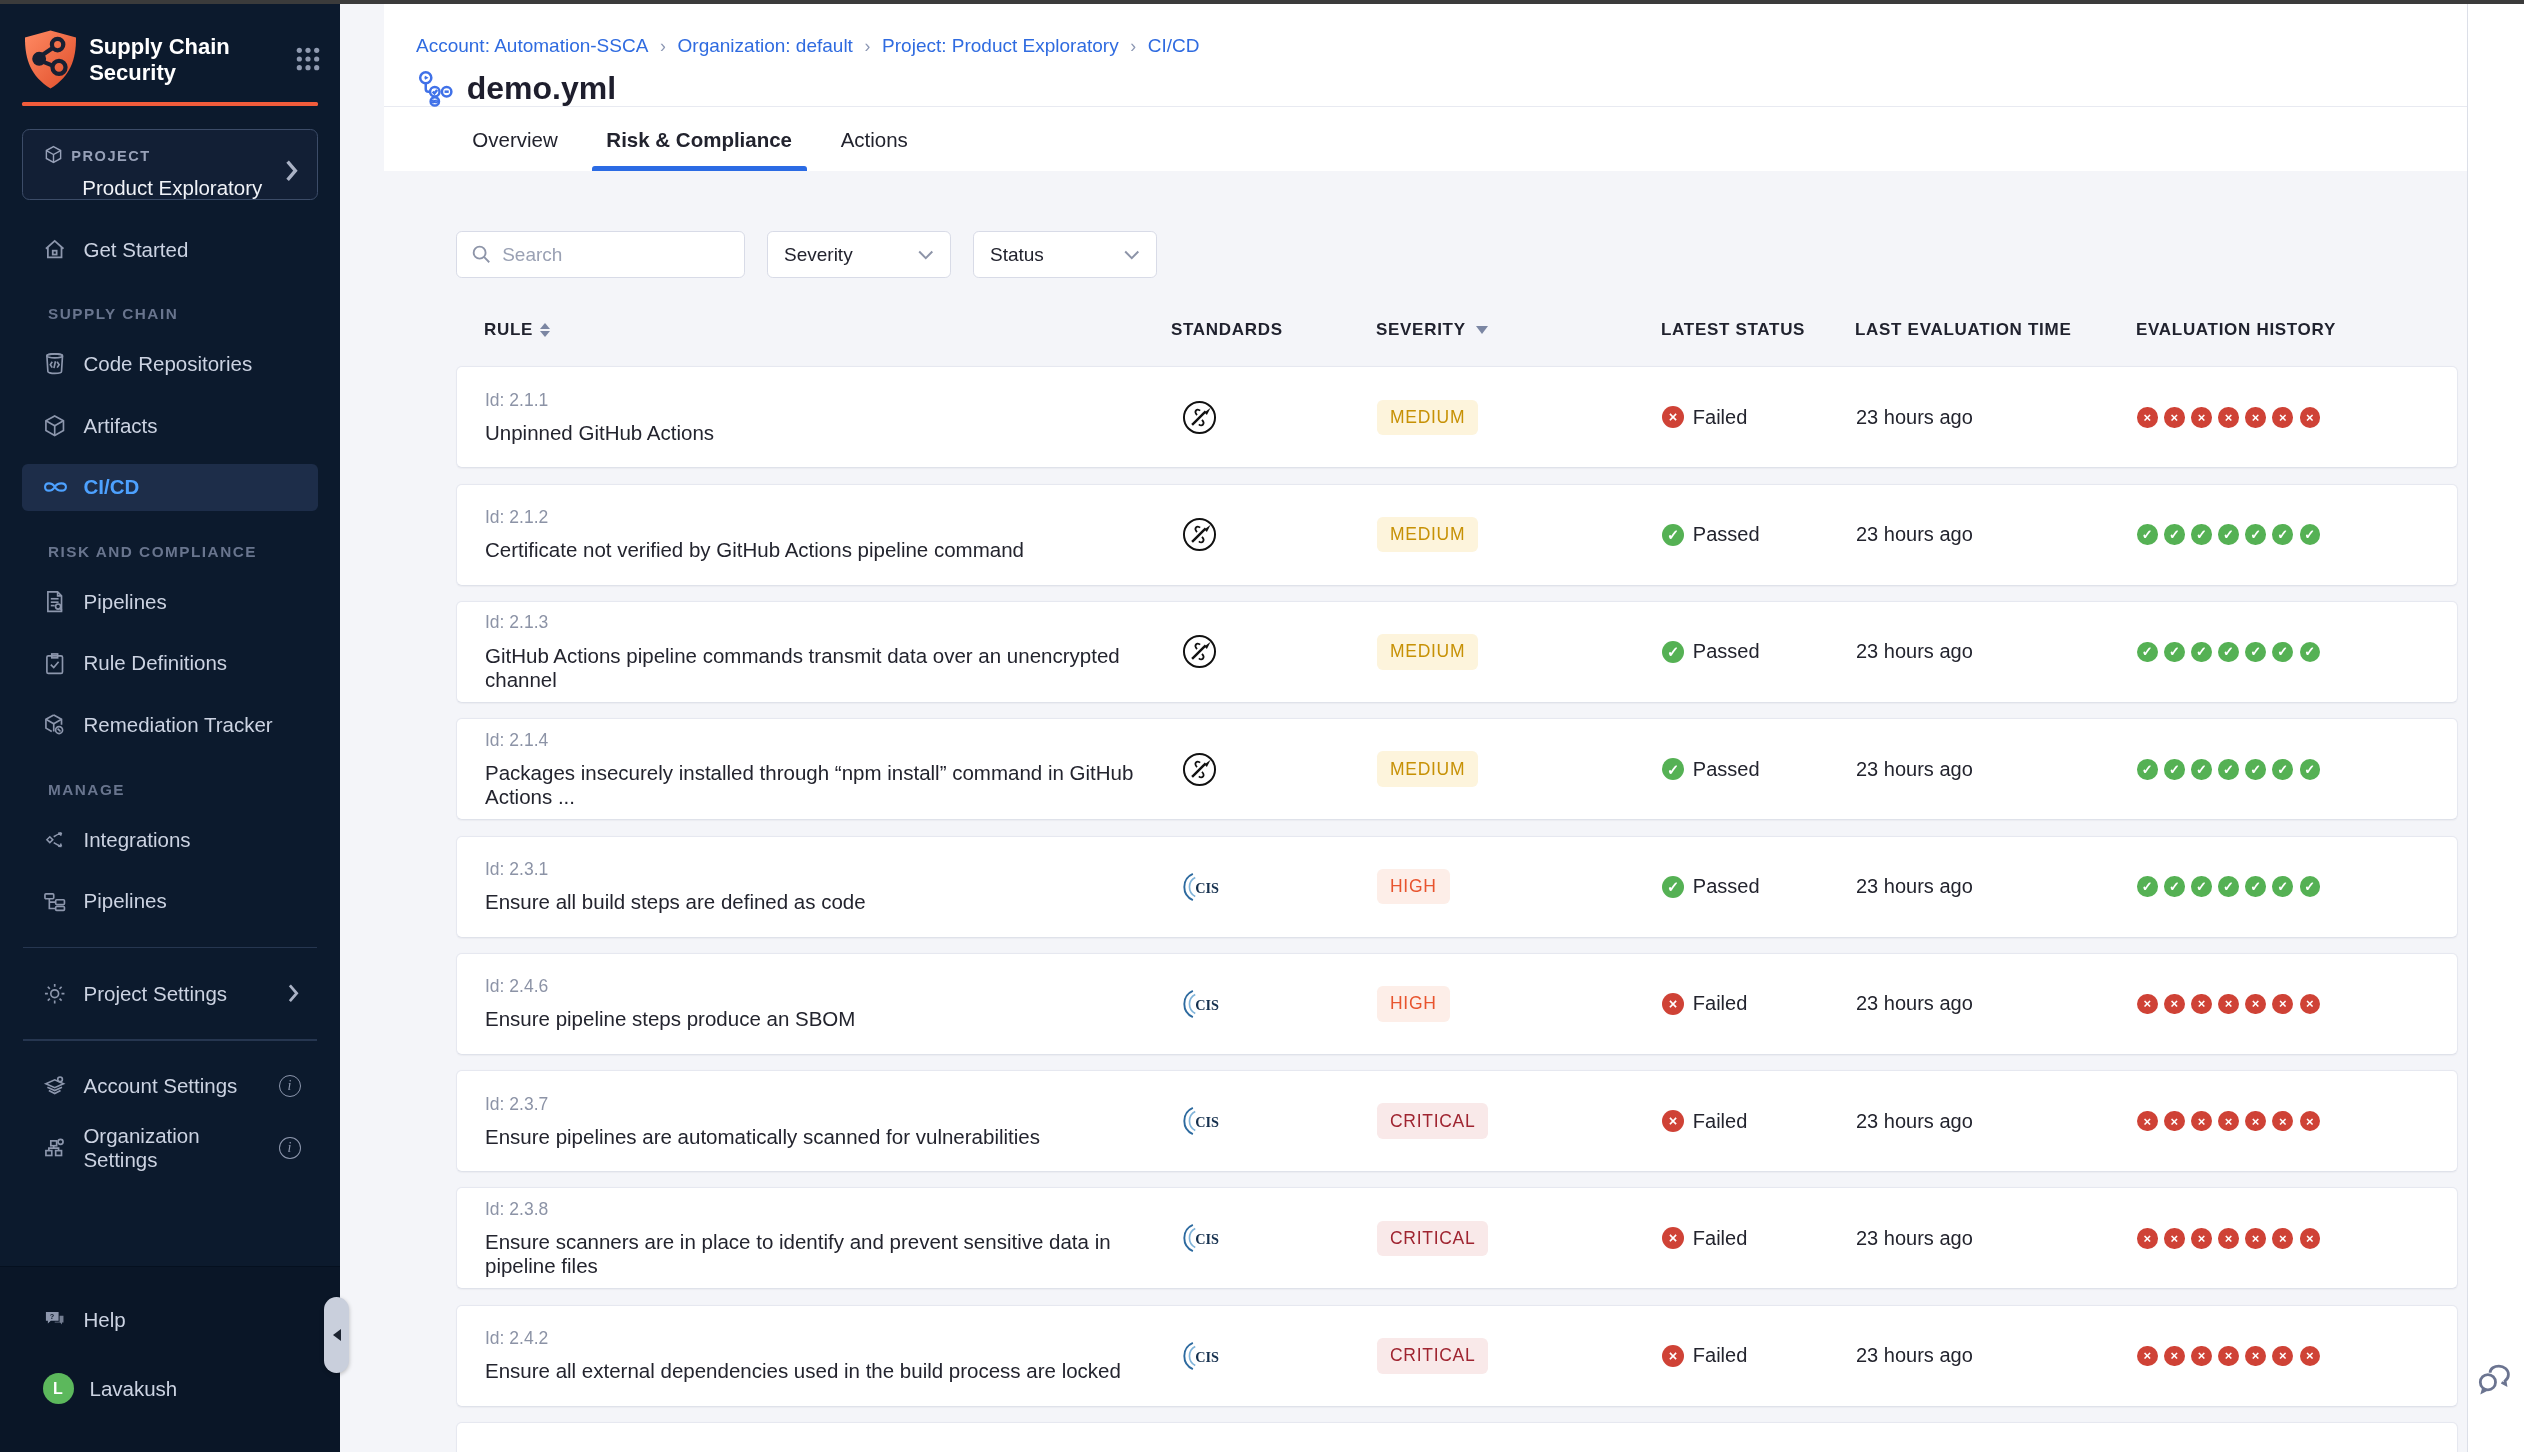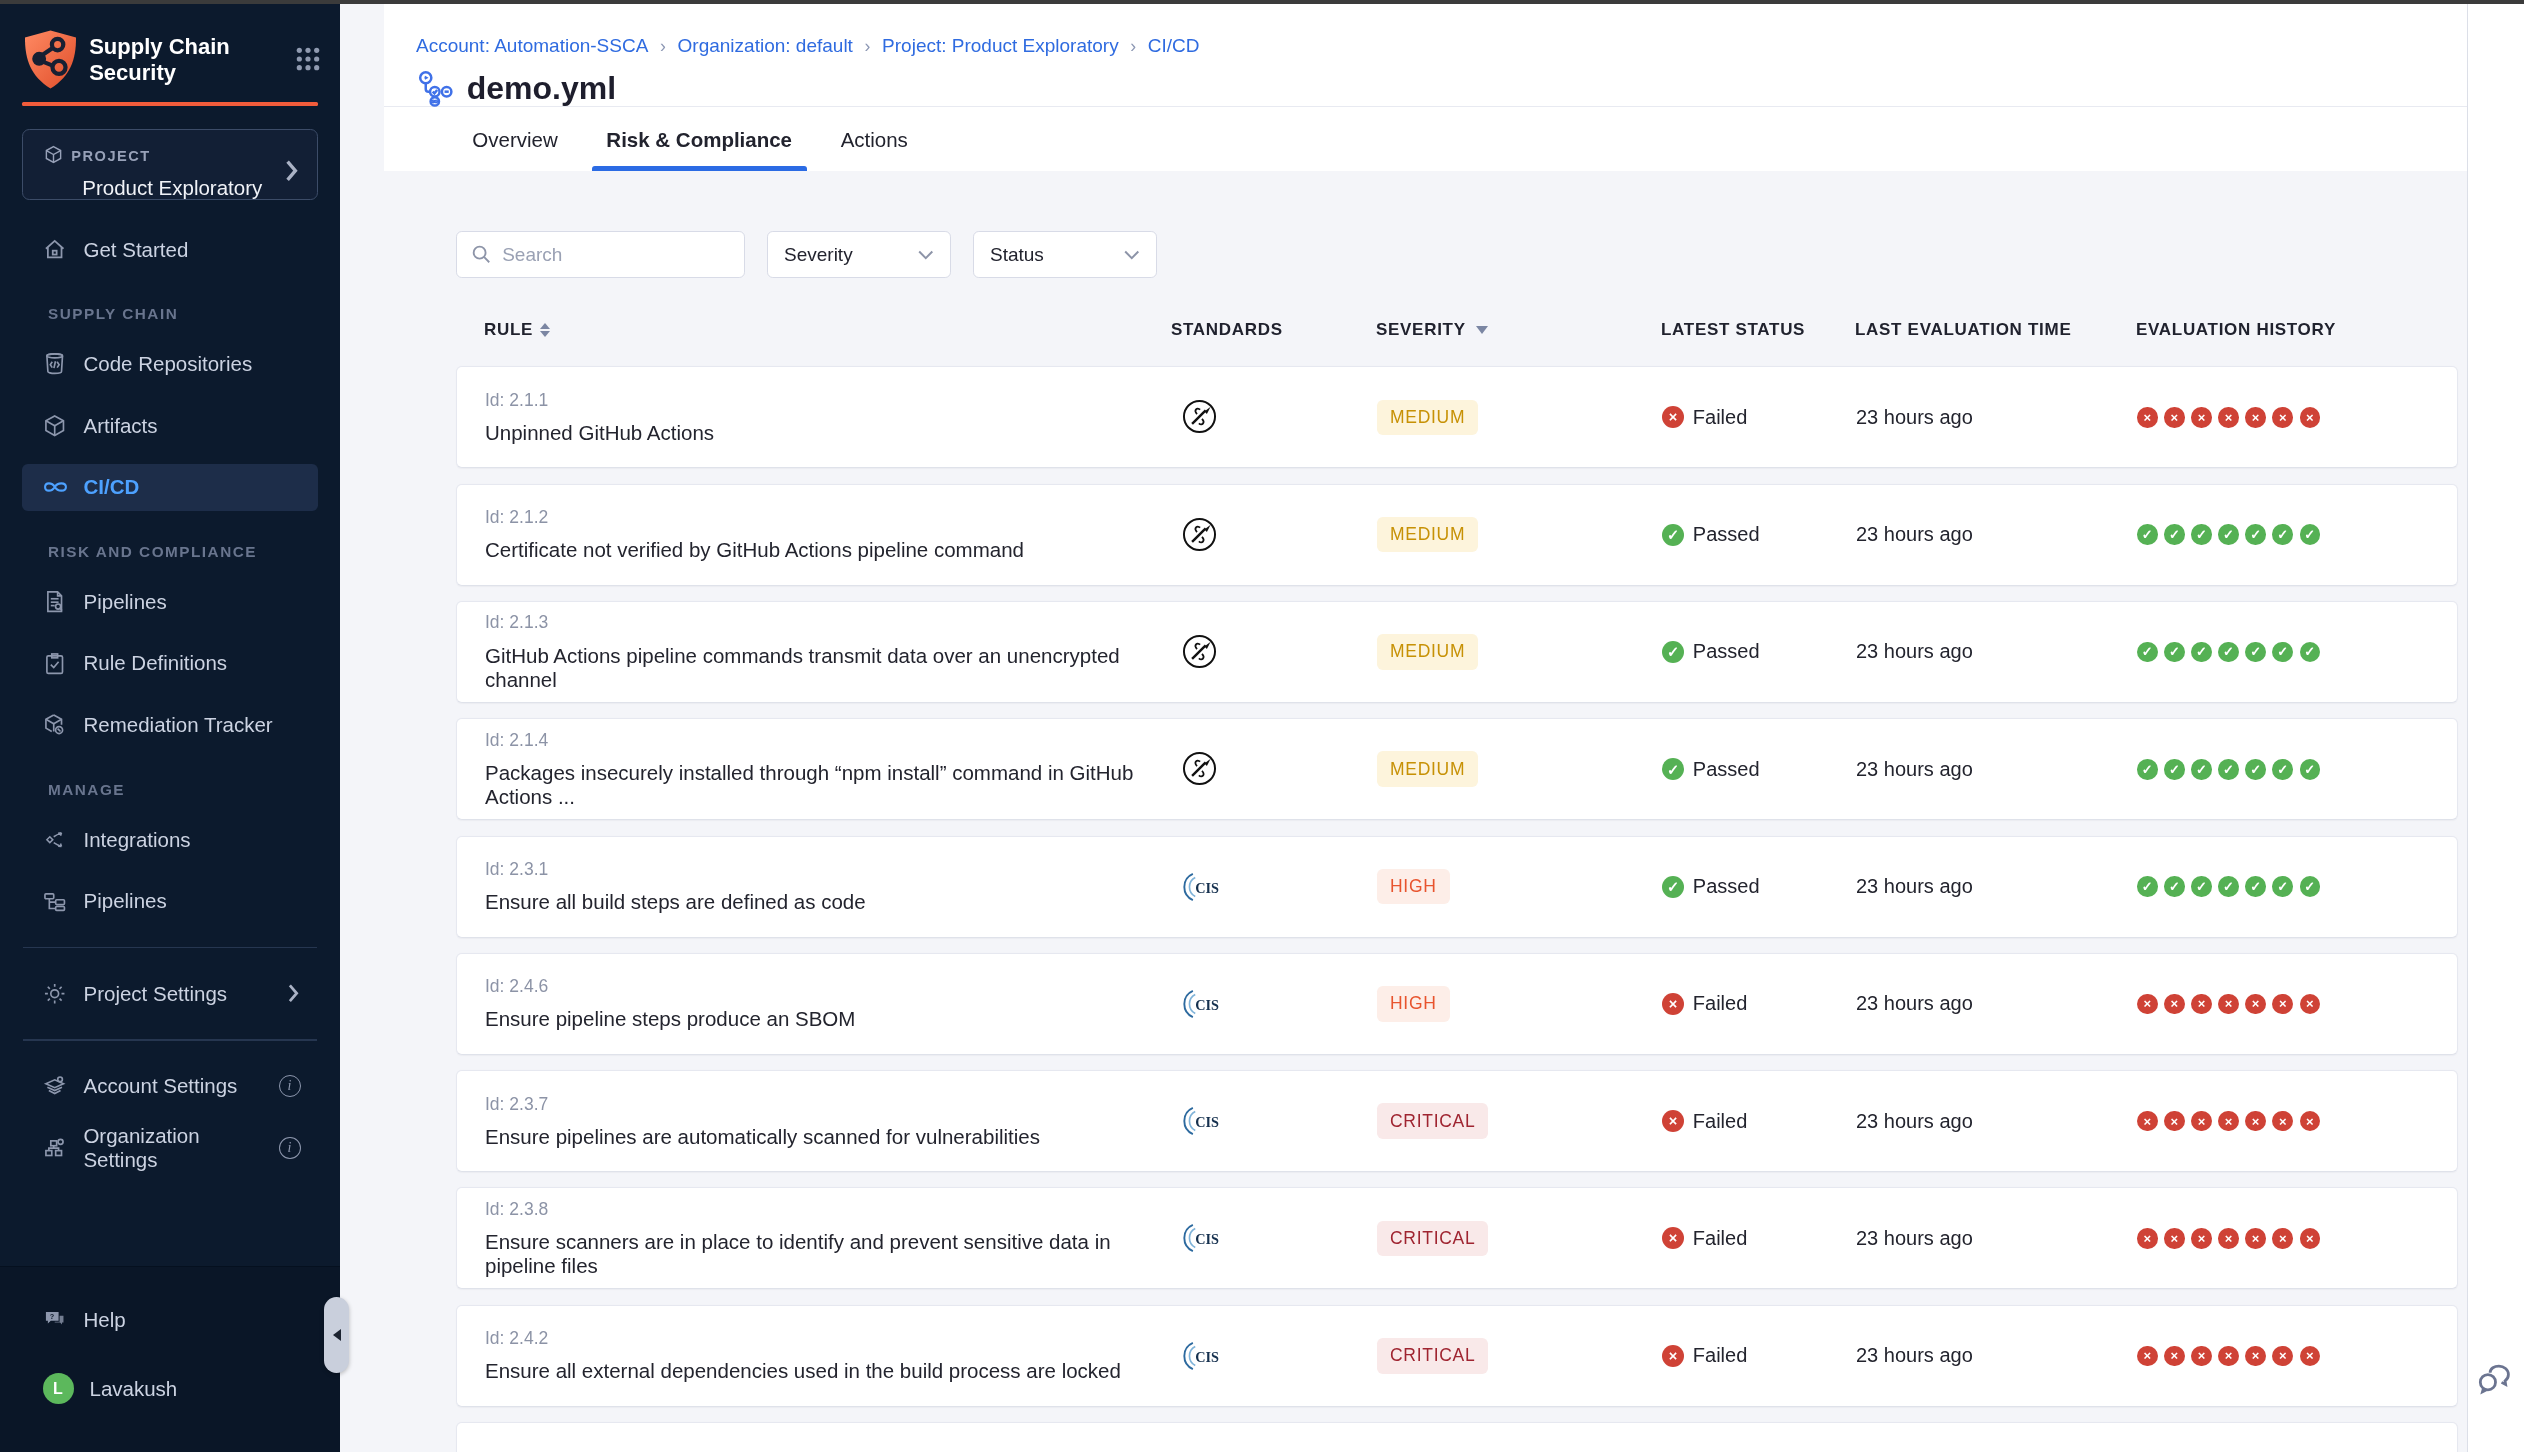--- a/index.html
+++ b/index.html
@@ -82,21 +82,21 @@
   .table-head .th { font-size:17px; font-weight:bold; color:#20222e; letter-spacing:0.7px;
     display:flex; align-items:center; gap:7.3px; }
 
   .rules-list { width:2002px; }
   .rule-card { background:#fff; border:0.7px solid #e6e8f0; border-bottom:1.5px solid #dfe2ea; border-radius:5.8px;
     height:102px; margin-bottom:15.3px; padding-left:28px; box-shadow:0 0.7px 1.5px rgba(20,30,60,.04); cursor:pointer; }
   .rule-cell { display:flex; flex-direction:column; justify-content:center; gap:10.2px; }
   .rule-id { color:#8c93a6; font-size:17.5px; }
   .rule-title { color:#23242e; font-size:20.5px; }
 
-  .std-icon { margin-left:8.8px; width:38px; height:38px; display:flex; align-items:flex-start; justify-content:center; }
+  .std-icon { margin-left:8.8px; width:38px; height:38px; display:flex; align-items:center; justify-content:center; }
 
   .sev-badge { display:inline-block; font-size:17.5px; font-weight:normal; letter-spacing:0.7px;
     padding:7.3px 13px; border-radius:5.8px; justify-self:start; }
   .sev-badge.medium   { color:#c79105; background:#fdf4dc; }
   .sev-badge.high     { color:#e8542e; background:#fdeee8; }
   .sev-badge.critical { color:#9f2430; background:#f9e9e9; }
 
   .status-cell { display:flex; align-items:center; gap:8.8px; font-size:20px; color:#23242e; }
   .dot { width:22px; height:22px; border-radius:50%; display:inline-flex; align-items:center;
     justify-content:center; color:#fff; font-size:14.6px; font-weight:bold; flex:0 0 auto; }

